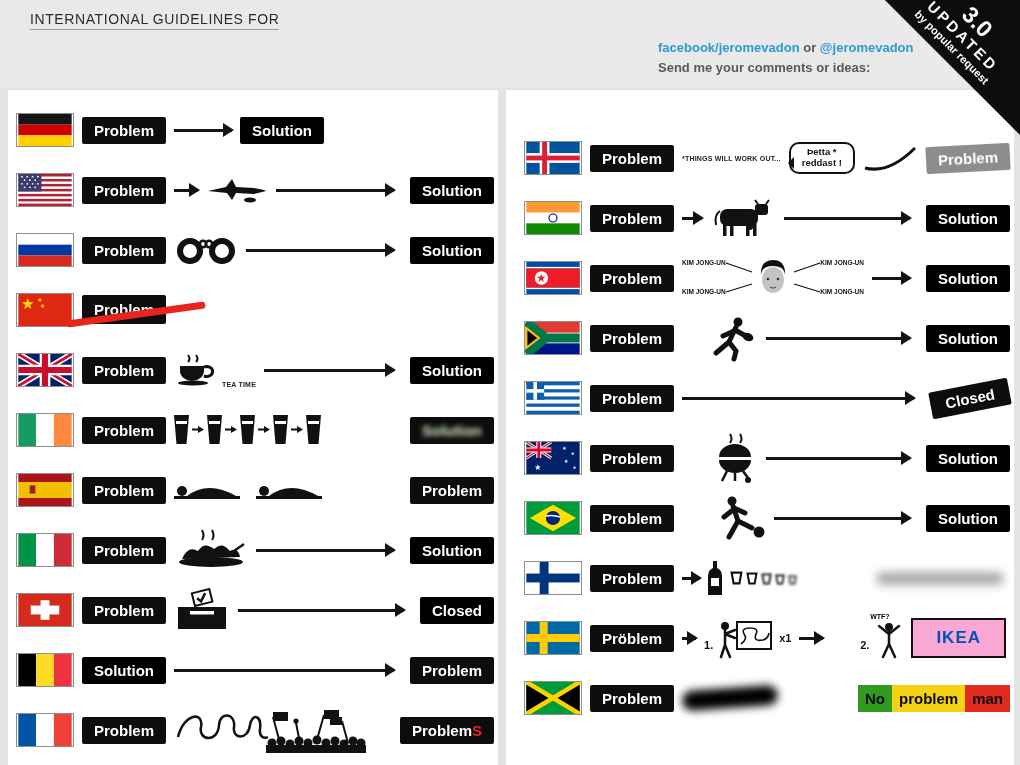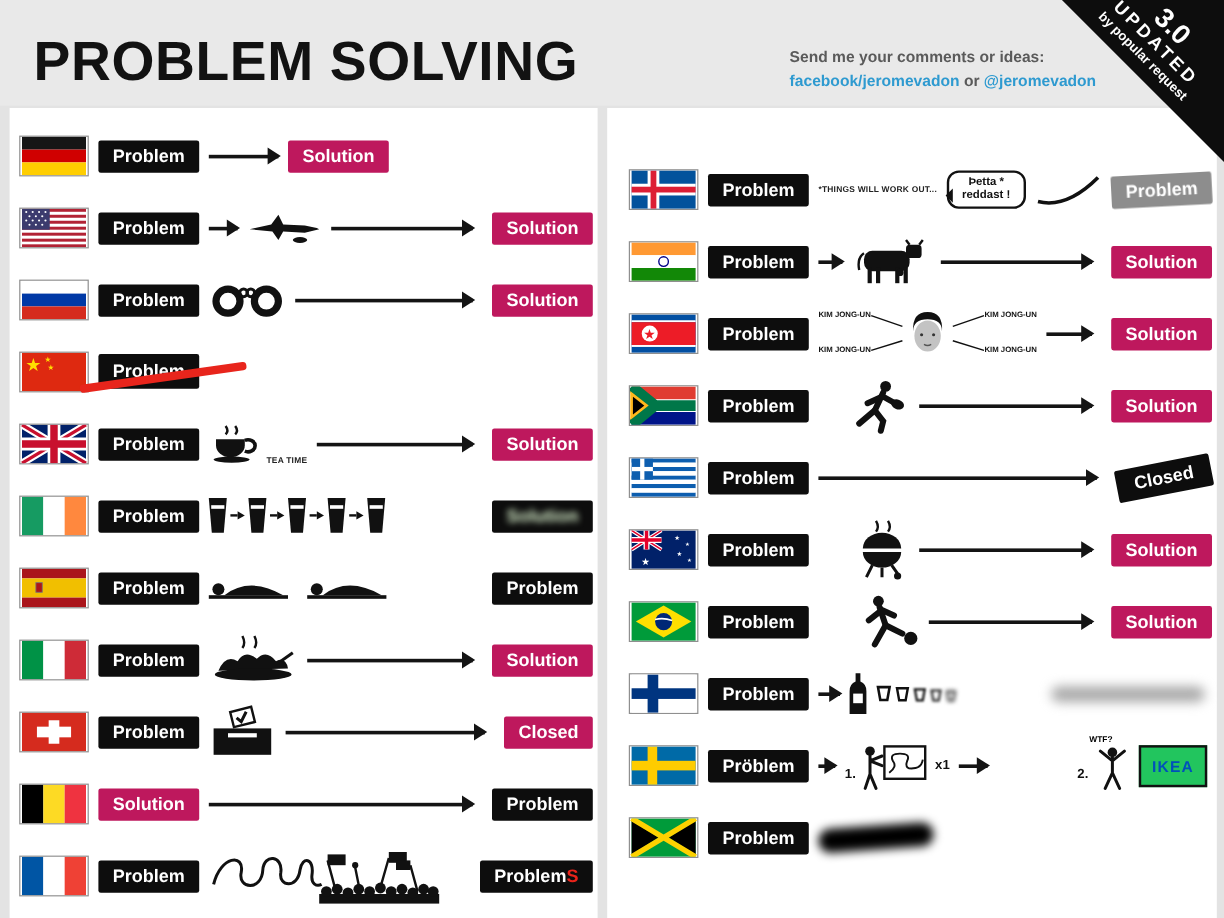--- a/index.html
+++ b/index.html
@@ -26,21 +26,21 @@
   .col{position:absolute;display:flex;flex-direction:column;z-index:2}
   .col-left{top:100px;left:16px;width:478px}
   .col-right{top:128px;left:524px;width:486px}
   .row{display:flex;align-items:center;height:60px;gap:8px}
 
   
   .flag{flex:0 0 auto;width:58px;height:34px;border:1px solid #8f8f8f;background:#fff}
   .flag svg{width:100%;height:100%;overflow:hidden}
   .box{flex:0 0 auto;color:#fff;font-weight:bold;font-size:15px;padding:6px 12px;border-radius:2px;white-space:nowrap;line-height:1}
   .pbox{background:#0d0d0d}
-  .sbox{background:#be185d}
+  .sbox{background:#000000}
   .gbox{background:#8d8d8d;transform:rotate(-3deg);filter:blur(.4px)}
   .push{margin-left:auto}
   .arr{flex:0 0 auto;position:relative;height:3px;background:#141414}
   .arr::after{content:"";position:absolute;right:-2px;top:-5.5px;width:0;height:0;border-left:11px solid #141414;border-top:7px solid transparent;border-bottom:7px solid transparent}
   .arr.grow{flex:1 1 auto;min-width:22px;margin-right:8px}
   .icon{flex:0 0 auto}
 
   
   .cwrap{position:relative;flex:0 0 auto}
   .strike{position:absolute;left:-16px;top:10px;width:140px;height:7px;background:#e8251c;border-radius:3px;transform:rotate(-8deg)}
@@ -54,41 +54,41 @@
   .kim-group{position:relative;flex:0 0 auto;width:182px;height:56px}
   .kim-lines{position:absolute;left:0;top:0}
   .kim-lbl{position:absolute;font-size:6.5px;font-weight:bold;color:#111;white-space:nowrap}
   .kim-tl{left:0;top:9px}.kim-bl{left:0;top:38px}.kim-tr{right:0;top:9px}.kim-br{right:0;top:38px}
   .kim-face{position:absolute;left:50%;top:5px;transform:translateX(-50%)}
   .shots{display:flex;align-items:flex-end;gap:3px;flex:0 0 auto}
   .smear{flex:0 0 auto;width:128px;height:13px;background:#a8a8a8;border-radius:7px;filter:blur(5px)}
   .stepnum{font-size:11px;font-weight:bold;color:#111;align-self:flex-end;margin-bottom:8px}
   .swegroup{display:flex;align-items:center;gap:4px;flex:0 0 auto;position:relative}
   .wtf{position:absolute;top:-4px;left:10px;font-size:7px;font-weight:bold}
-  .ikea{flex:0 0 auto;border:2px solid #111;background:#22c55e;color:#0051ba;font-weight:bold;font-size:13px;letter-spacing:1px;padding:8px 9px}
+  .ikea{flex:0 0 auto;border:2px solid #111;background:#f9a8d4;color:#0051ba;font-weight:bold;font-size:17px;letter-spacing:1px;padding:8px 23px}
   .blob{flex:0 0 auto;width:96px;height:20px;background:#000;border-radius:10px;filter:blur(4px);transform:rotate(-4deg)}
   .jam{display:flex;flex:0 0 auto}
   .jam span{font-weight:bold;font-size:15px;color:#0a0a0a;padding:6px 7px;line-height:1;white-space:nowrap}
   .jam .jg{background:#2f9c1e}.jam .jy{background:#f5d312}.jam .jr{background:#e02b1e}
   .footer{position:absolute;left:526px;top:737px;font-size:10.5px;font-weight:bold;color:#333;z-index:3}
 </style>
 </head>
 <body>
 
 <div class="page">
 
   <div class="header">
-    <div class="title">PROBLEM SOLVING</div>
+    <div class="kicker">INTERNATIONAL GUIDELINES FOR</div>
     <div class="contact">
-      <div>Send me your comments or ideas:</div>
       <div>
         <span class="lnk">facebook/jeromevadon</span>
         <span>or</span>
         <span class="lnk">@jeromevadon</span>
       </div>
+      <div>Send me your comments or ideas:</div>
     </div>
   </div>
 
   <div class="ribbon">
     <div class="v">3.0</div>
     <div class="u">UPDATED</div>
     <div class="s">by popular request</div>
   </div>
 
   <div class="panel panel-l"></div>
@@ -646,18 +646,23 @@
       <span class="flag">
           <svg viewBox="0 0 60 36">
             <rect width="60" height="36" fill="#009b3a"></rect>
             <path d="M0 2 L25 18 L0 34 Z" fill="#000"></path>
             <path d="M60 2 L35 18 L60 34 Z" fill="#000"></path>
             <path d="M0 0 L60 36 M60 0 L0 36" stroke="#fed100" stroke-width="5"></path>
           </svg>
         </span>
       <span class="box pbox">Problem</span>
       <span class="blob"></span>
+      <span class="jam push">
+        <span class="jg">No</span>
+        <span class="jy">problem</span>
+        <span class="jr">man</span>
+      </span>
     </div>
 
   </div>
 
 
 </div>
 
 </body></html>

